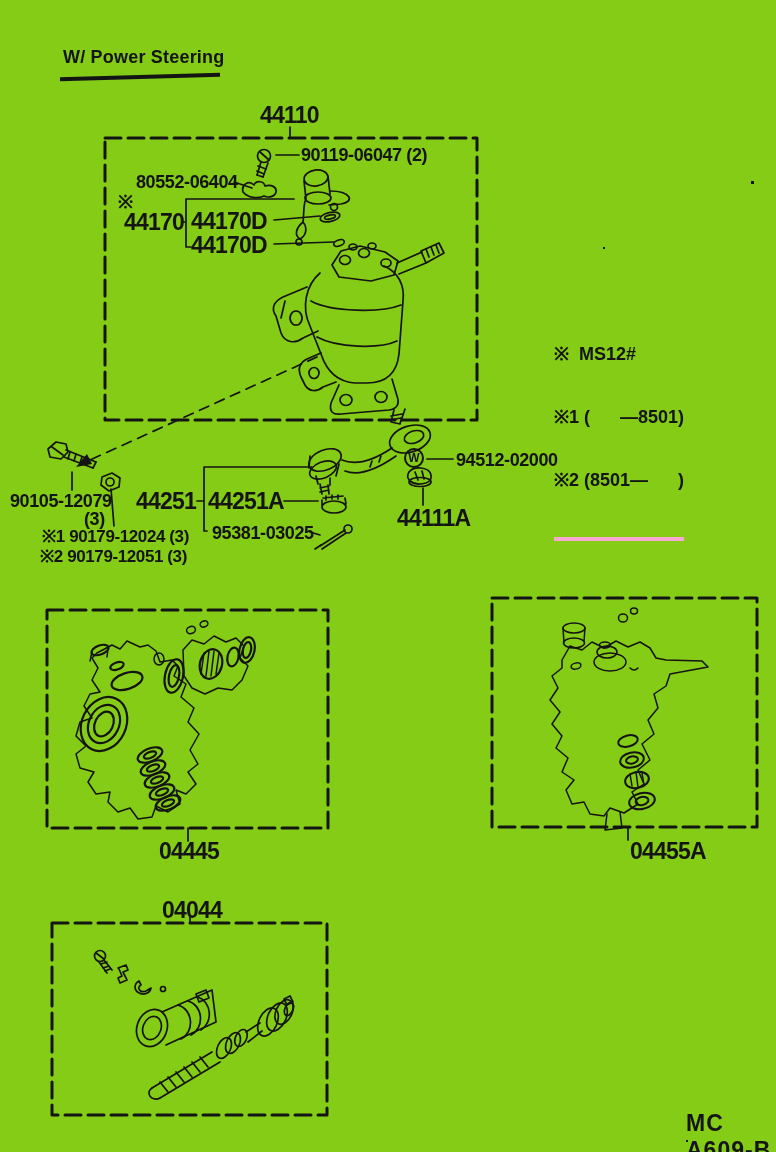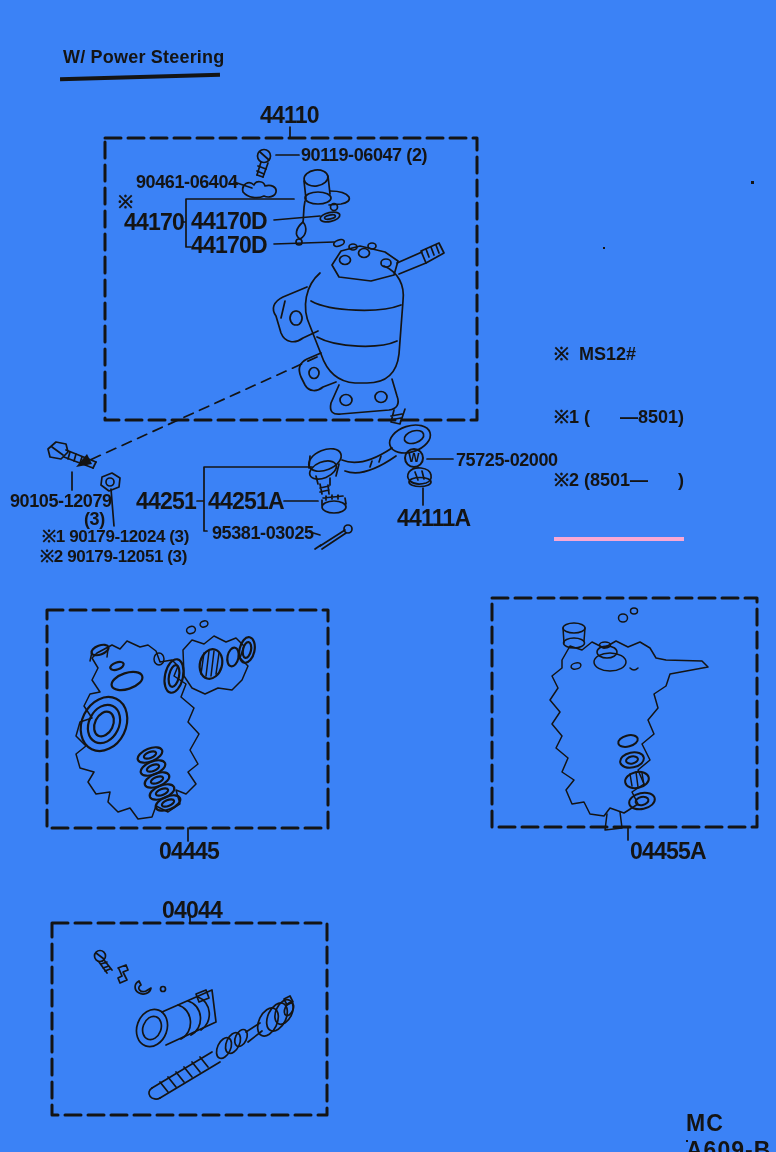--- a/index.html
+++ b/index.html
@@ -1,18 +1,18 @@
 <!DOCTYPE html>
 <html><head>
 <meta charset="utf-8">
 <style>
   html,body{margin:0;padding:0;background:#e8e8e8;}
   .page{
     position:relative;width:776px;height:1152px;margin:0 auto;
-    background:#3b82f6;overflow:hidden;
+    background:#84cc16;overflow:hidden;
     font-family:"Liberation Sans",sans-serif;color:#141414;
   }
   svg.art{position:absolute;left:0;top:0;}
   .lbl{position:absolute;font-weight:700;line-height:1;white-space:pre;color:#141414;}
   .s18{font-size:18px;letter-spacing:-0.4px;}
   .s17{font-size:17px;letter-spacing:-0.4px;}
   .s23{font-size:23px;letter-spacing:-0.8px;}
   .title{font-size:18px;letter-spacing:0.2px;}
   .title-rule{position:absolute;left:60px;top:75px;width:160px;height:3.5px;background:#141414;transform:rotate(-1.6deg);}
   .notebox{
@@ -252,36 +252,36 @@
       <rect x="603" y="247" width="2" height="2"></rect>
       <rect x="686" y="1140" width="2" height="2"></rect>
     </g>
   </svg>
 
   <div class="lbl title" style="left:63px;top:48px;">W/ Power Steering</div>
   <div class="title-rule"></div>
 
   <div class="lbl s23" style="left:260px;top:104px;">44110</div>
   <div class="lbl s18" style="left:301px;top:146px;">90119-06047 (2)</div>
-  <div class="lbl s18" style="left:136px;top:173px;">90461-06404</div>
+  <div class="lbl s18" style="left:136px;top:173px;">80552-06404</div>
   <div class="lbl s18" style="left:118px;top:193px;">※</div>
   <div class="lbl s23" style="left:124px;top:211px;text-align:right;">44170</div>
   <div class="lbl s23" style="left:191px;top:210px;">44170D</div>
   <div class="lbl s23" style="left:191px;top:234px;">44170D</div>
 
   <div class="notebox">
     <div>※  MS12#</div>
     <div>※1 (      —8501)</div>
     <div>※2 (8501—      )</div>
   </div>
 
   <div class="wsym">
     <span>W</span>
   </div>
-  <div class="lbl s18" style="left:456px;top:451px;">75725-02000</div>
+  <div class="lbl s18" style="left:456px;top:451px;">94512-02000</div>
   <div class="lbl s23" style="left:397px;top:507px;">44111A</div>
 
   <div class="lbl s18" style="left:10px;top:492px;">90105-12079</div>
   <div class="lbl s18" style="left:84px;top:510px;">(3)</div>
   <div class="lbl s17" style="left:42px;top:528px;">※1 90179-12024 (3)</div>
   <div class="lbl s17" style="left:40px;top:548px;">※2 90179-12051 (3)</div>
 
   <div class="lbl s23" style="left:136px;top:490px;">44251</div>
   <div class="lbl s23" style="left:208px;top:490px;">44251A</div>
   <div class="lbl s18" style="left:212px;top:524px;">95381-03025</div>

